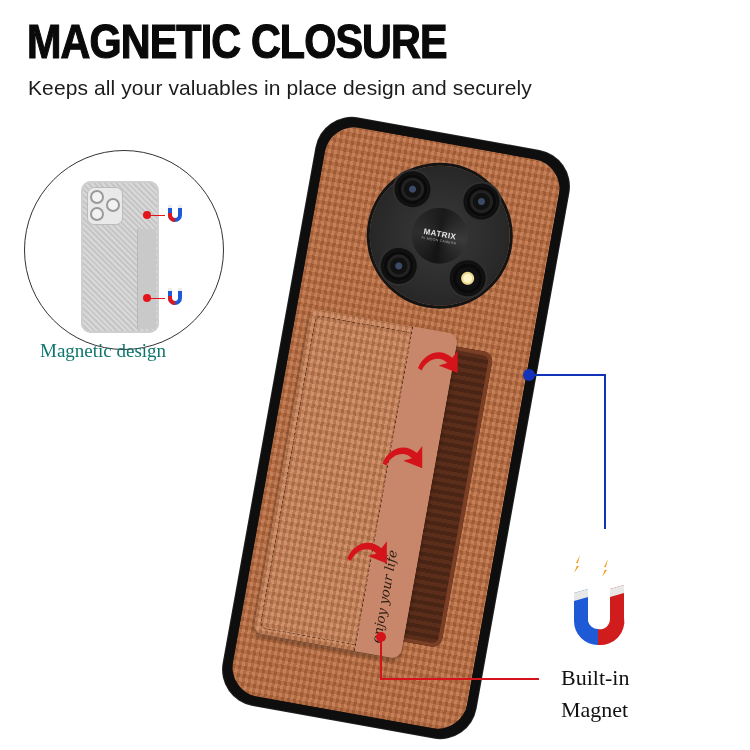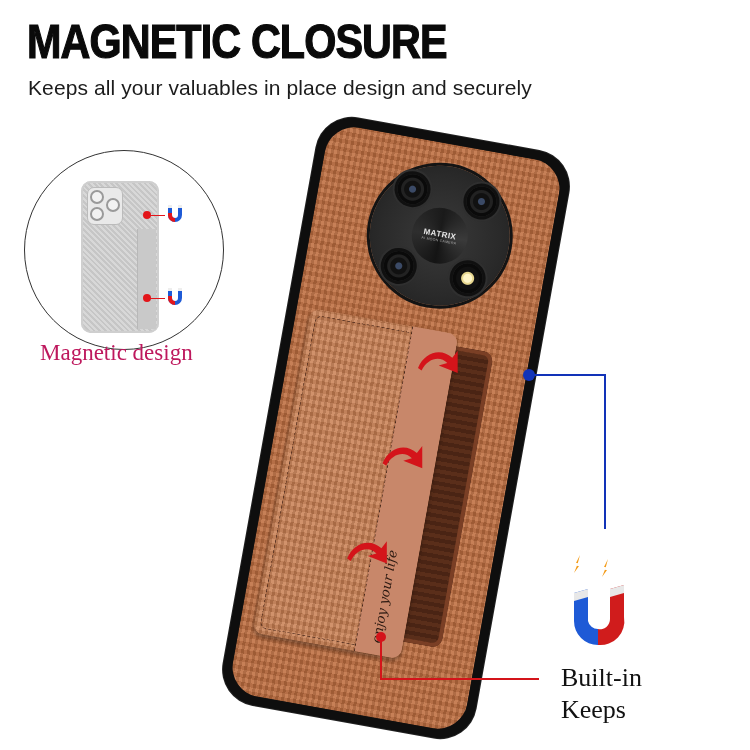--- a/index.html
+++ b/index.html
@@ -7,21 +7,21 @@
   .title{position:absolute;left:27px;top:14px;font-family:"Liberation Sans",sans-serif;font-weight:900;font-size:48px;letter-spacing:-1px;color:#0a0a0a;transform:scaleX(0.86);transform-origin:left top;white-space:nowrap;-webkit-text-stroke:1.2px #0a0a0a;}
   .subtitle{position:absolute;left:28px;top:76px;font-size:21px;color:#1c1c1c;white-space:nowrap;letter-spacing:0.1px;}
   .inset{position:absolute;left:24px;top:150px;width:198px;height:198px;border-radius:50%;border:1.3px solid #333;background:#fff;overflow:hidden;}
   .mini-phone{position:absolute;left:56px;top:30px;width:78px;height:152px;border-radius:10px;background:repeating-linear-gradient(45deg,#d8d8d8 0 2px,#c6c6c6 2px 4px);box-shadow:inset 0 0 0 2px #cfcfcf;}
   .mini-cam{position:absolute;left:6px;top:6px;width:34px;height:36px;border-radius:7px;background:#e9e9e9;border:1px solid #bbb;}
   .mini-lens{position:absolute;width:10px;height:10px;border-radius:50%;background:#f2f2f2;border:2px solid #9a9a9a;}
   .mini-pocket{position:absolute;left:56px;top:48px;width:18px;height:100px;background:#c9c9c9;border-left:1px solid #b8b8b8;}
   .mini-dot{position:absolute;width:8px;height:8px;border-radius:50%;background:#e3151a;}
   .mini-line{position:absolute;height:1px;background:#e3151a;}
   .mini-mag{position:absolute;width:20px;height:22px;}
-  .inset-label{position:absolute;left:40px;top:340px;font-family:"Liberation Serif",serif;font-size:23px;color:#be185d;white-space:nowrap;}
+  .inset-label{position:absolute;left:40px;top:340px;font-family:"Liberation Serif",serif;font-size:19px;color:#0f766e;white-space:nowrap;}
   .phone{position:absolute;left:272px;top:122px;width:256px;height:596px;border-radius:36px;background:#0e0e0e;transform:rotate(10.2deg);transform-origin:center center;left:268px;top:130px;box-shadow:0 0 0 1px #222;}
   .phone-back{position:absolute;left:9px;top:9px;right:9px;bottom:9px;border-radius:30px;background:
      repeating-linear-gradient(90deg, rgba(0,0,0,0.10) 0 3px, rgba(255,255,255,0.06) 3px 6px),
      repeating-linear-gradient(0deg, rgba(0,0,0,0.08) 0 4px, rgba(255,255,255,0.07) 4px 8px),
      #bf6e40;overflow:hidden;}
   .camera{position:absolute;left:58px;top:22px;width:140px;height:140px;border-radius:50%;background:radial-gradient(circle at 50% 50%,#3a3a3a 0,#2a2a2a 60%,#1d1d1d 100%);box-shadow:0 0 0 3px #141414;}
   .lens{position:absolute;width:30px;height:30px;border-radius:50%;background:radial-gradient(circle,#3b4a66 0 3px,#111 4px 8px,#222 9px 11px,#0a0a0a 12px);box-shadow:0 0 0 3px #101010,0 0 0 5px #2f2f2f;}
   .flash{position:absolute;width:30px;height:30px;border-radius:50%;background:radial-gradient(circle,#fff6c8 0 4px,#e8d890 5px 6px,#111 7px 11px,#0a0a0a 12px);box-shadow:0 0 0 3px #101010,0 0 0 5px #2f2f2f;}
   .center-disc{position:absolute;left:42px;top:42px;width:56px;height:56px;border-radius:50%;background:conic-gradient(#1a1a1a,#3a3a3a,#141414,#2e2e2e,#1a1a1a);display:flex;flex-direction:column;align-items:center;justify-content:center;}
   .brand{font-size:8px;font-weight:700;color:#e6e6e6;letter-spacing:0.5px;}
@@ -31,21 +31,21 @@
      repeating-linear-gradient(90deg, rgba(0,0,0,0.10) 0 3px, rgba(255,255,255,0.08) 3px 6px),
      repeating-linear-gradient(0deg, rgba(0,0,0,0.07) 0 4px, rgba(255,255,255,0.08) 4px 8px),
      #c97f52;box-shadow:0 3px 4px rgba(0,0,0,0.35);}
   .wallet-flap{position:absolute;right:0;top:0;width:46px;height:100%;border-radius:0 10px 10px 0;background:#c8876a;border-left:1px dashed #4a2a1c;}
   .stitch{position:absolute;left:6px;right:6px;top:6px;bottom:6px;border:1px dashed rgba(60,30,20,0.7);border-radius:7px;}
   .engrave{position:absolute;left:8px;top:190px;transform:rotate(-90deg);transform-origin:left top;font-family:"DejaVu Serif",serif;font-style:italic;font-size:13px;color:#2a1810;white-space:nowrap;top:300px;left:14px;}
   .arrow{position:absolute;width:44px;height:30px;}
   .callout-dot{position:absolute;width:12px;height:12px;border-radius:50%;}
   .line{position:absolute;}
   .magnet{position:absolute;left:560px;top:555px;width:80px;height:100px;}
-  .built-label{position:absolute;left:561px;top:662px;font-family:"Liberation Serif",serif;font-size:26px;line-height:32px;color:#111;}
+  .built-label{position:absolute;left:561px;top:662px;font-family:"Liberation Serif",serif;font-size:22px;line-height:32px;color:#111;}
 </style>
 </head>
 <body>
 
 <div class="title">MAGNETIC CLOSURE</div>
 <div class="subtitle">Keeps all your valuables in place design and securely</div>
 
 <div class="inset">
   <div class="mini-phone">
     <div class="mini-cam">
@@ -116,14 +116,14 @@
 <svg class="magnet" viewBox="0 0 80 100">
   <path d="M14 18 L18 8 L16 8 L20 0 L17 11 L19 11 Z" fill="#f39a16"></path>
   <path d="M42 10 L46 0 L44 0 L48 -8 L45 3 L47 3 Z" fill="#f39a16" transform="translate(0,12)"></path>
   <path d="M14 38 L14 66 A24 24 0 0 0 38 90 L38 74 A10 10 0 0 1 28 66 L28 34 Z" fill="#1e5ad6"></path>
   <path d="M14 38 L14 46 L28 42 L28 34 Z" fill="#e8e8e8"></path>
   <path d="M38 90 A24 24 0 0 0 64 62 L64 30 L50 34 L50 64 A10 10 0 0 1 38 74 Z" fill="#d01c1c"></path>
   <path d="M50 34 L50 42 L64 38 L64 30 Z" fill="#e8e8e8"></path>
 </svg>
 <div class="built-label">
   <div>Built-in</div>
-  <div>Keeps</div>
+  <div>Magnet</div>
 </div>
 
 </body></html>

